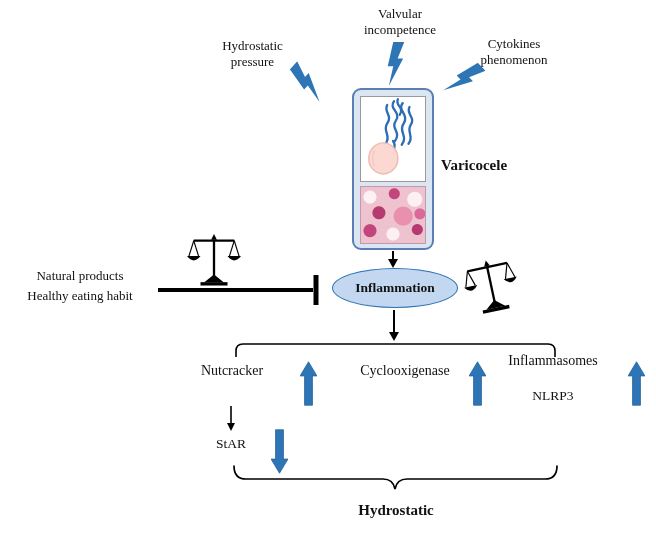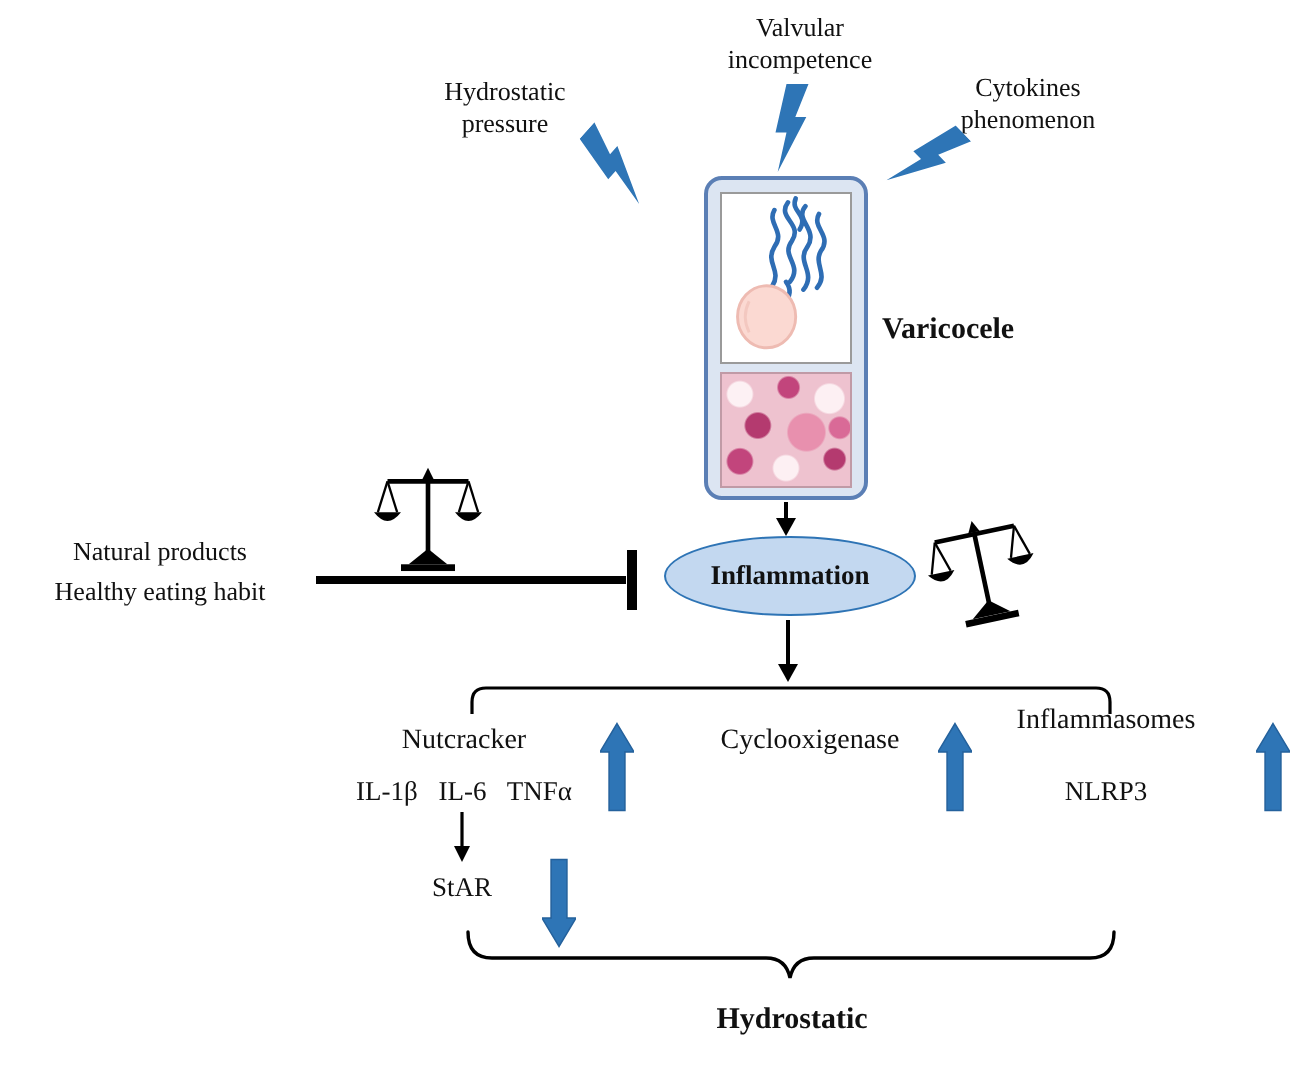--- a/index.html
+++ b/index.html
@@ -159,21 +159,20 @@
   <svg class="abs icon" style="left:464px;top:256px;width:54px;height:58px;transform:rotate(-12deg);">
       <use href="#sym-scale"></use>
     </svg>
 
   <div class="abs pre intervention">Natural products
 Healthy eating habit</div>
 
   <div class="abs inflammation">Inflammation</div>
 
   <div class="abs lbl col-title" style="left:172px;top:362px;width:120px;">Nutcracker</div>
-  <div class="abs lbl col-items" style="left:155px;top:388px;width:154px;">IL-1β IL-6 TNFα</div>
   <svg class="abs icon" style="left:300px;top:361px;width:17px;height:45px;">
       <use href="#sym-block-arrow"></use>
     </svg>
 
   <div class="abs lbl col-title" style="left:340px;top:362px;width:130px;">Cyclooxigenase</div>
   <svg class="abs icon" style="left:469px;top:361px;width:17px;height:45px;">
       <use href="#sym-block-arrow"></use>
     </svg>
 
   <div class="abs lbl col-title" style="left:490px;top:352px;width:126px;">Inflammasomes</div>

